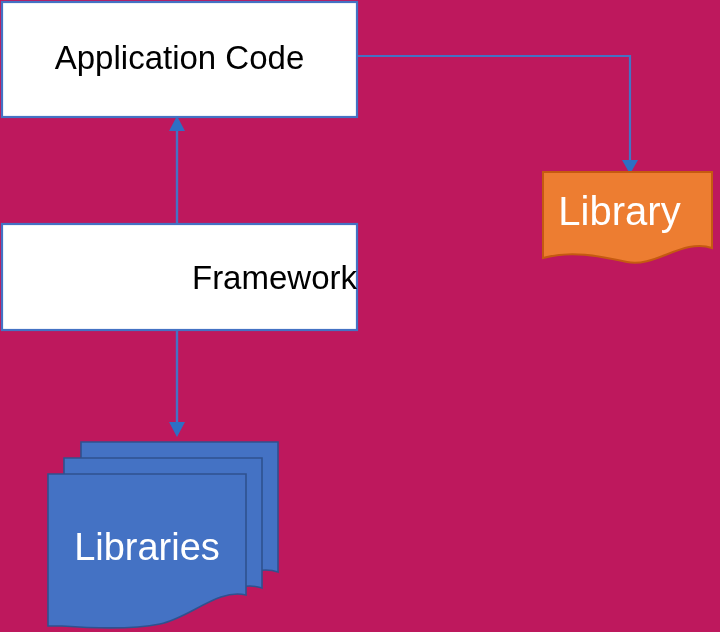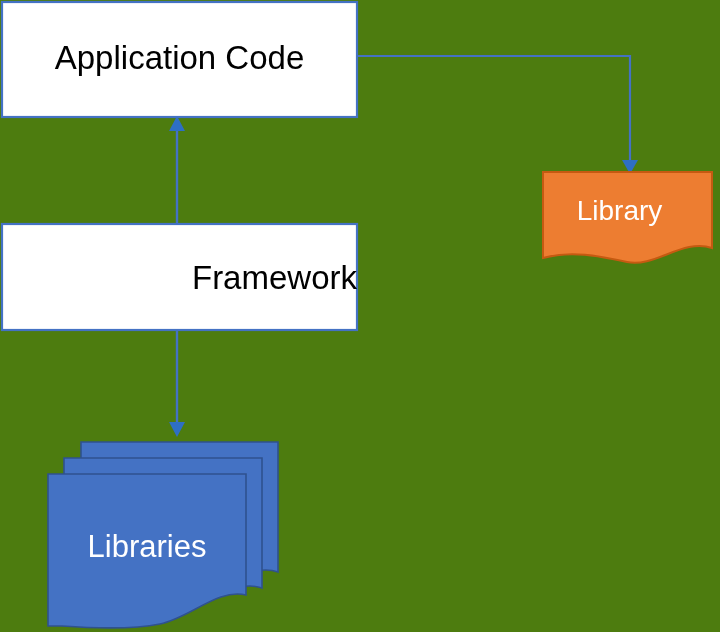--- a/index.html
+++ b/index.html
@@ -8,21 +8,21 @@
     padding: 0;
     background: #ffffff;
   }
   body {
     font-family: "Liberation Sans", sans-serif;
   }
   #diagram-canvas {
     position: relative;
     width: 720px;
     height: 632px;
-    background: #4d7c0f;
+    background: #be185d;
     overflow: hidden;
   }
   #diagram-svg {
     position: absolute;
     left: 0;
     top: 0;
     width: 720px;
     height: 632px;
     display: block;
   }
@@ -51,30 +51,30 @@
     font-size: 33px;
     line-height: 40px;
     color: #000000;
     text-align: right;
   }
   
   #label-library {
     left: 543px;
     top: 192px;
     width: 153px;
-    font-size: 28px;
+    font-size: 40px;
     line-height: 38px;
     color: #ffffff;
   }
   
   #label-libraries {
     left: 48px;
     top: 528px;
     width: 198px;
-    font-size: 31px;
+    font-size: 38px;
     line-height: 38px;
     color: #ffffff;
   }
 </style>
 </head>
 <body>
 
 <div id="diagram-canvas">
 
   <svg id="diagram-svg" viewBox="0 0 720 632" xmlns="http://www.w3.org/2000/svg">

